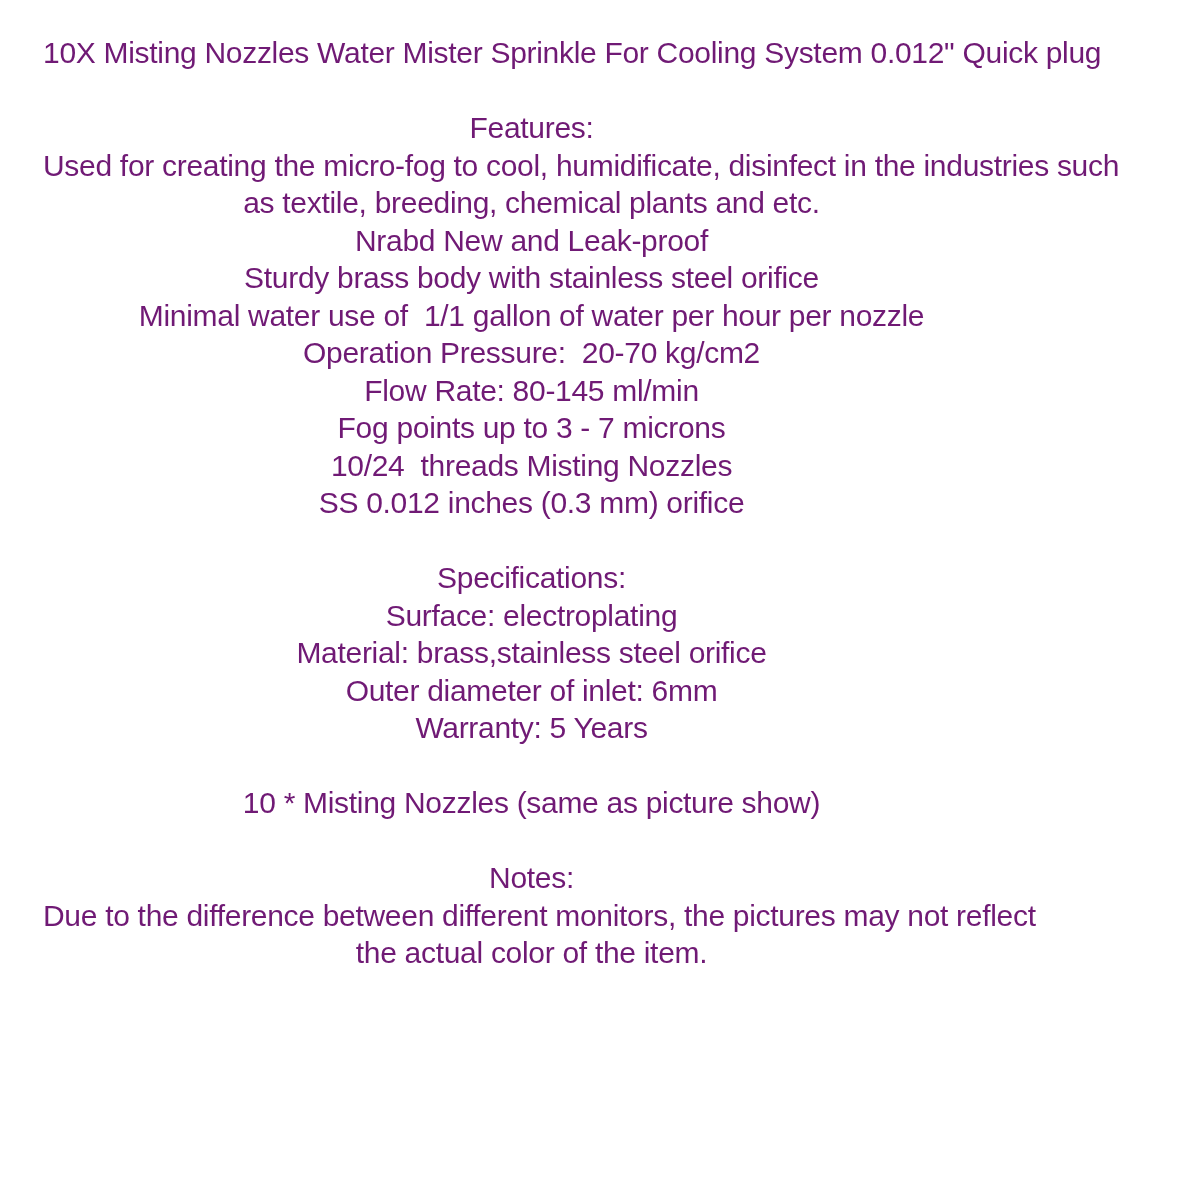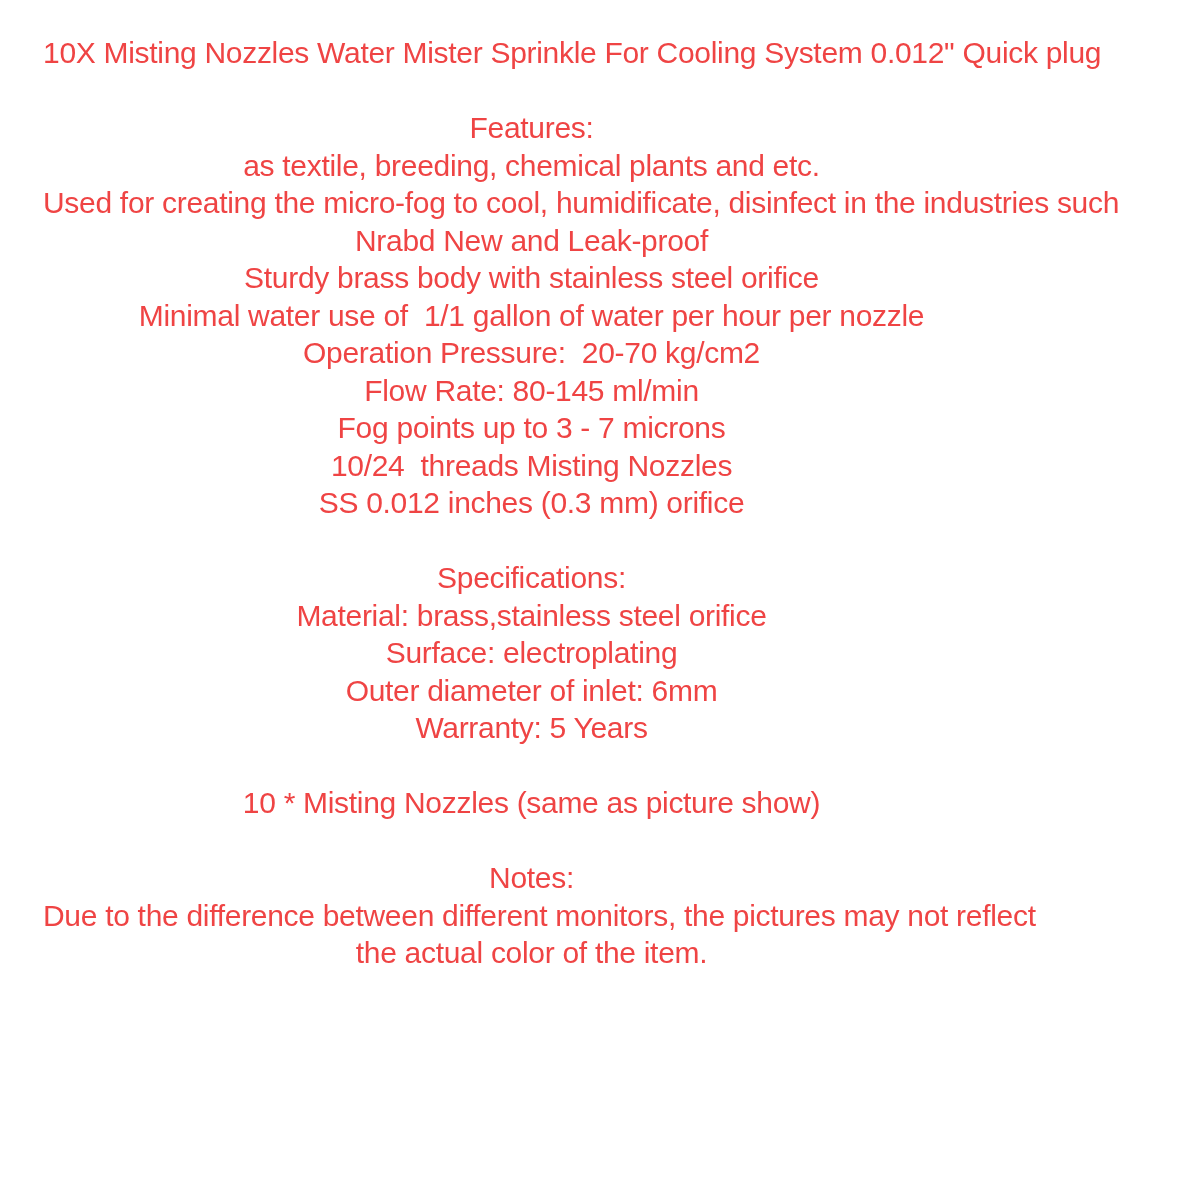--- a/index.html
+++ b/index.html
@@ -10,21 +10,21 @@
   body {
     width: 1200px;
     height: 1200px;
     overflow: hidden;
   }
   .page {
     box-sizing: border-box;
     width: 1040px;
     height: 1200px;
     padding: 34px 20px 0 43px;
-    color: #ef4444;
+    color: #701a75;
     font-family: "Liberation Sans", sans-serif;
     font-size: 30px;
     line-height: 37.5px;
     letter-spacing: -0.3px;
   }
   .line {
     white-space: pre;   
   }
   section {
     margin-top: 37.5px; 
@@ -33,36 +33,36 @@
 </style>
 </head>
 <body>
 
 <div class="page">
 
   <div class="line">10X Misting Nozzles Water Mister Sprinkle For Cooling System 0.012" Quick plug</div>
 
   <section>
     <div class="line">Features:</div>
+    <div class="line">Used for creating the micro-fog to cool, humidificate, disinfect in the industries such</div>
     <div class="line">as textile, breeding, chemical plants and etc.</div>
-    <div class="line">Used for creating the micro-fog to cool, humidificate, disinfect in the industries such</div>
     <div class="line">Nrabd New and Leak-proof</div>
     <div class="line">Sturdy brass body with stainless steel orifice</div>
     <div class="line">Minimal water use of  1/1 gallon of water per hour per nozzle</div>
     <div class="line">Operation Pressure:  20-70 kg/cm2</div>
     <div class="line">Flow Rate: 80-145 ml/min</div>
     <div class="line">Fog points up to 3 - 7 microns</div>
     <div class="line">10/24  threads Misting Nozzles</div>
     <div class="line">SS 0.012 inches (0.3 mm) orifice</div>
   </section>
 
   <section>
     <div class="line">Specifications:</div>
+    <div class="line">Surface: electroplating</div>
     <div class="line">Material: brass,stainless steel orifice</div>
-    <div class="line">Surface: electroplating</div>
     <div class="line">Outer diameter of inlet: 6mm</div>
     <div class="line">Warranty: 5 Years</div>
   </section>
 
   <section>
     <div class="line">10 * Misting Nozzles (same as picture show)</div>
   </section>
 
   <section>
     <div class="line">Notes:</div>

